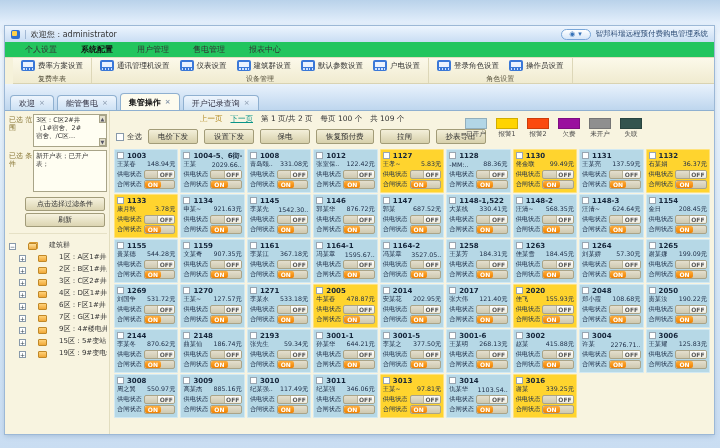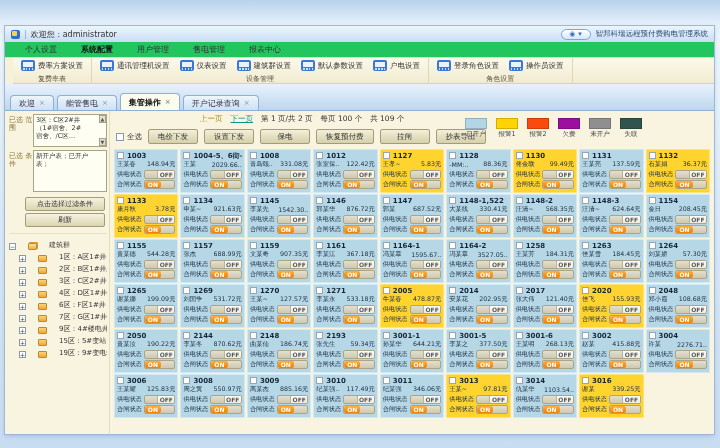--- a/index.html
+++ b/index.html
@@ -819,44 +819,20 @@
     </div>
     <div class="c-line">
       <span class="c-label">合闸状态</span>
       <span class="tg tg-on">
         <span class="seg-on">ON</span>
         <span class="seg-blank"></span>
       </span>
     </div>
   </div>
 
-  <div class="card open">
-    <div class="c-head">
-      <span class="c-chk"></span>
-      <span class="c-room">1157</span>
-    </div>
-    <div class="c-name">
-      <span>张杰</span>
-      <span>688.99元</span>
-    </div>
-    <div class="c-line">
-      <span class="c-label">供电状态</span>
-      <span class="tg tg-off">
-        <span class="seg-blank"></span>
-        <span class="seg-off">OFF</span>
-      </span>
-    </div>
-    <div class="c-line">
-      <span class="c-label">合闸状态</span>
-      <span class="tg tg-on">
-        <span class="seg-on">ON</span>
-        <span class="seg-blank"></span>
-      </span>
-    </div>
-  </div>
 
   <div class="card open">
     <div class="c-head">
       <span class="c-chk"></span>
       <span class="c-room">1159</span>
     </div>
     <div class="c-name">
       <span>文某奇</span>
       <span>907.35元</span>
     </div>

